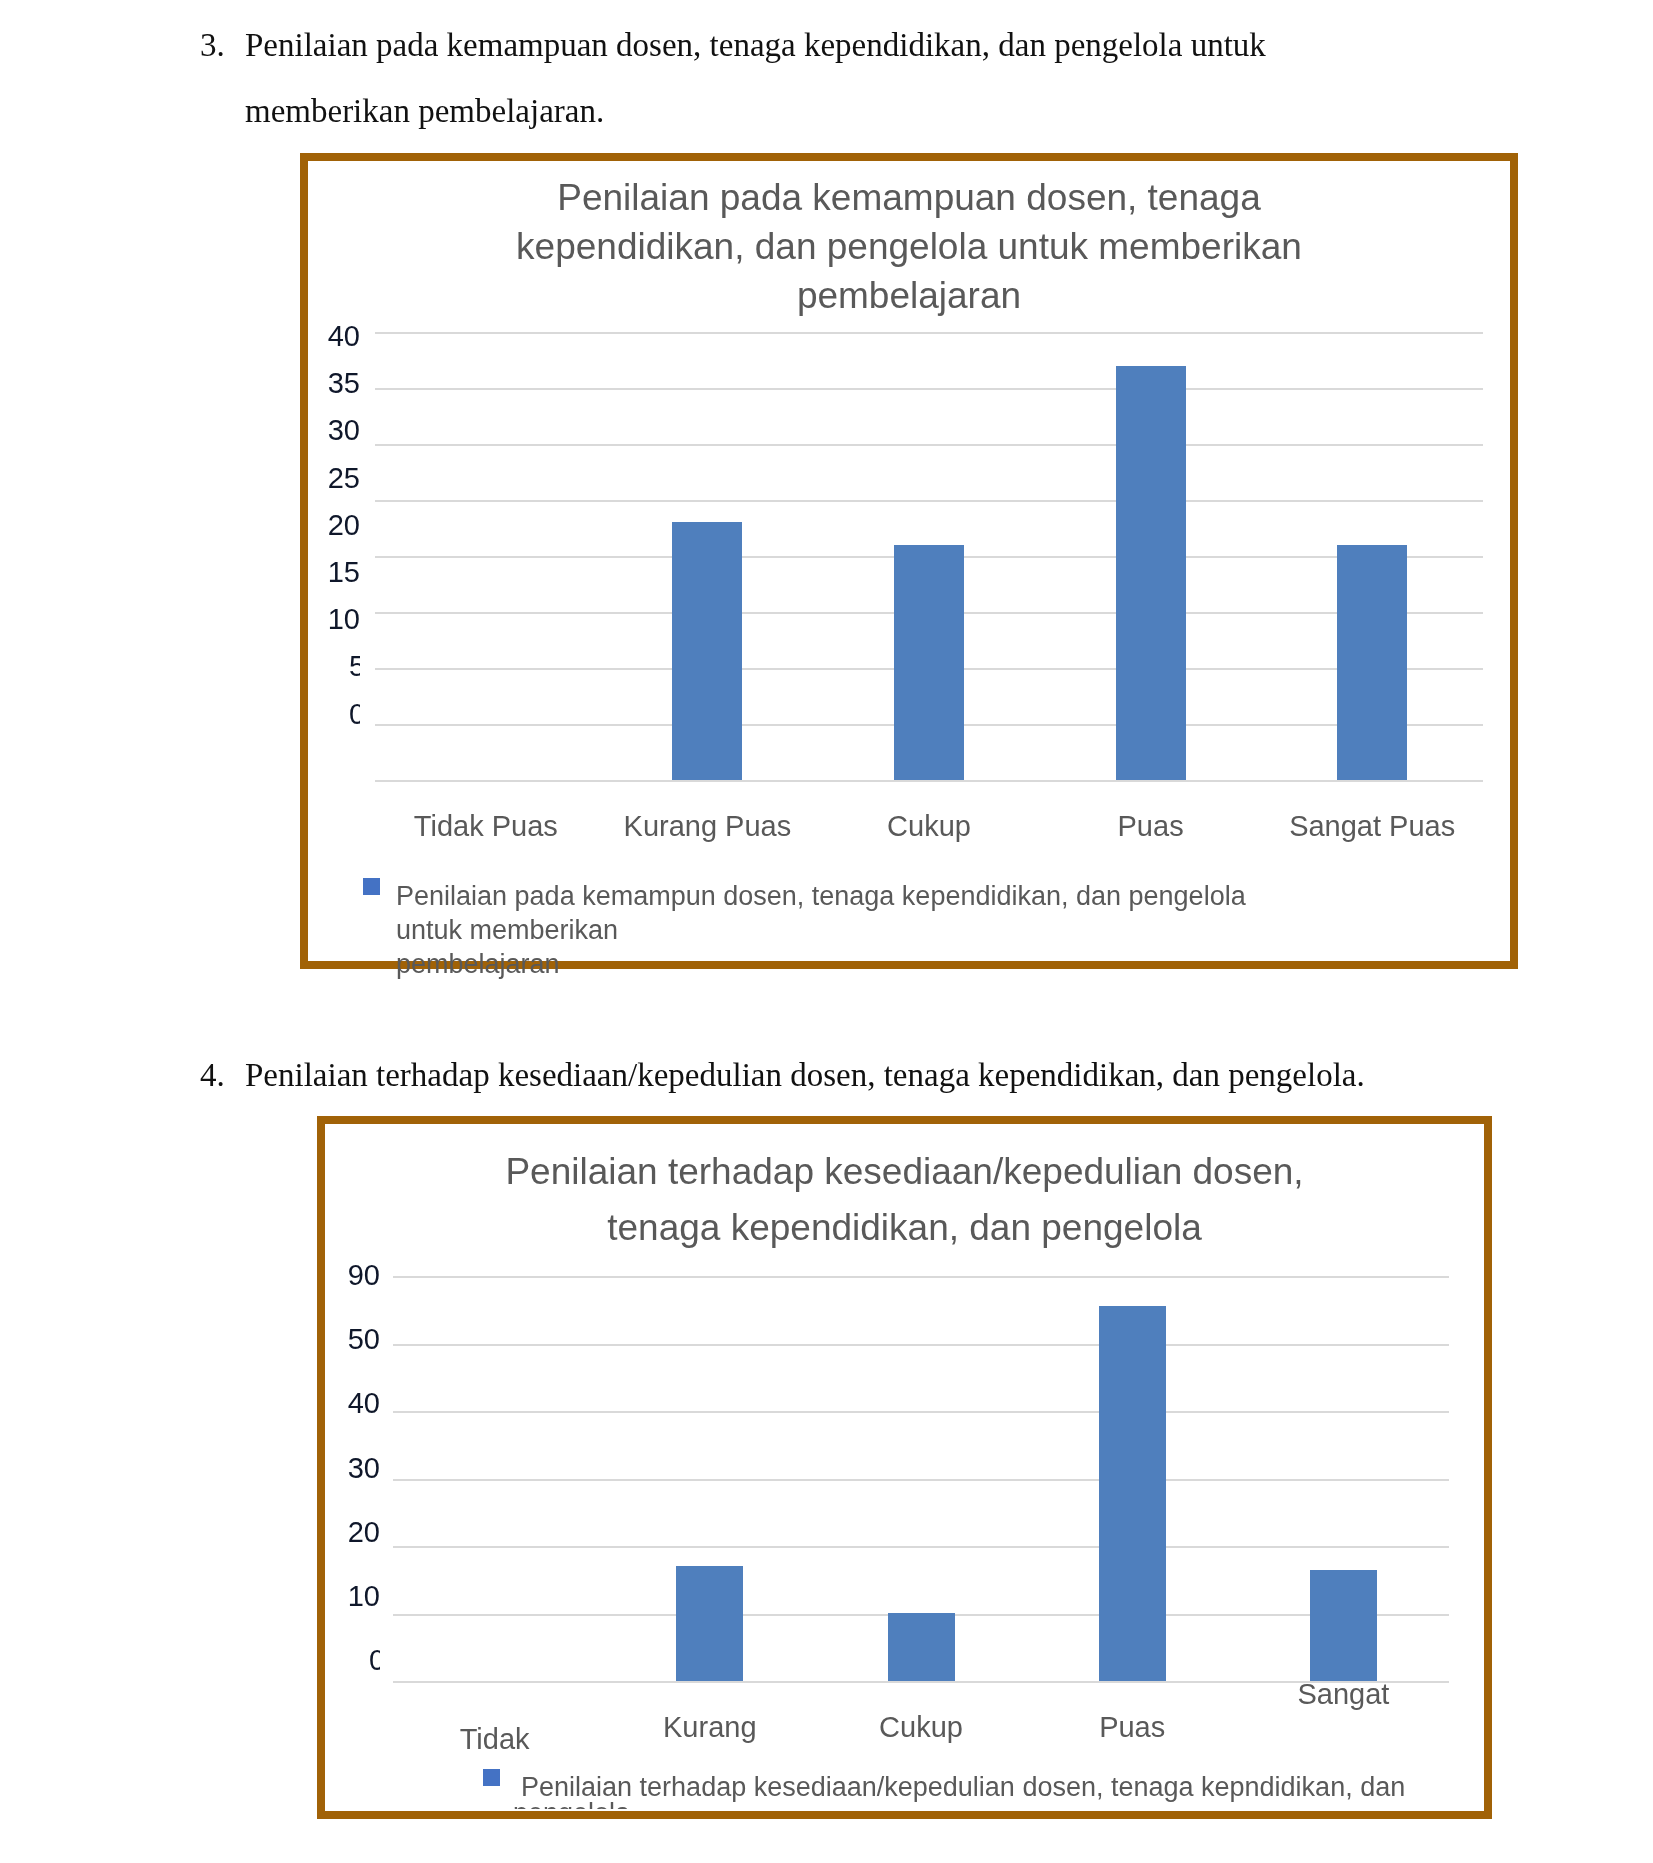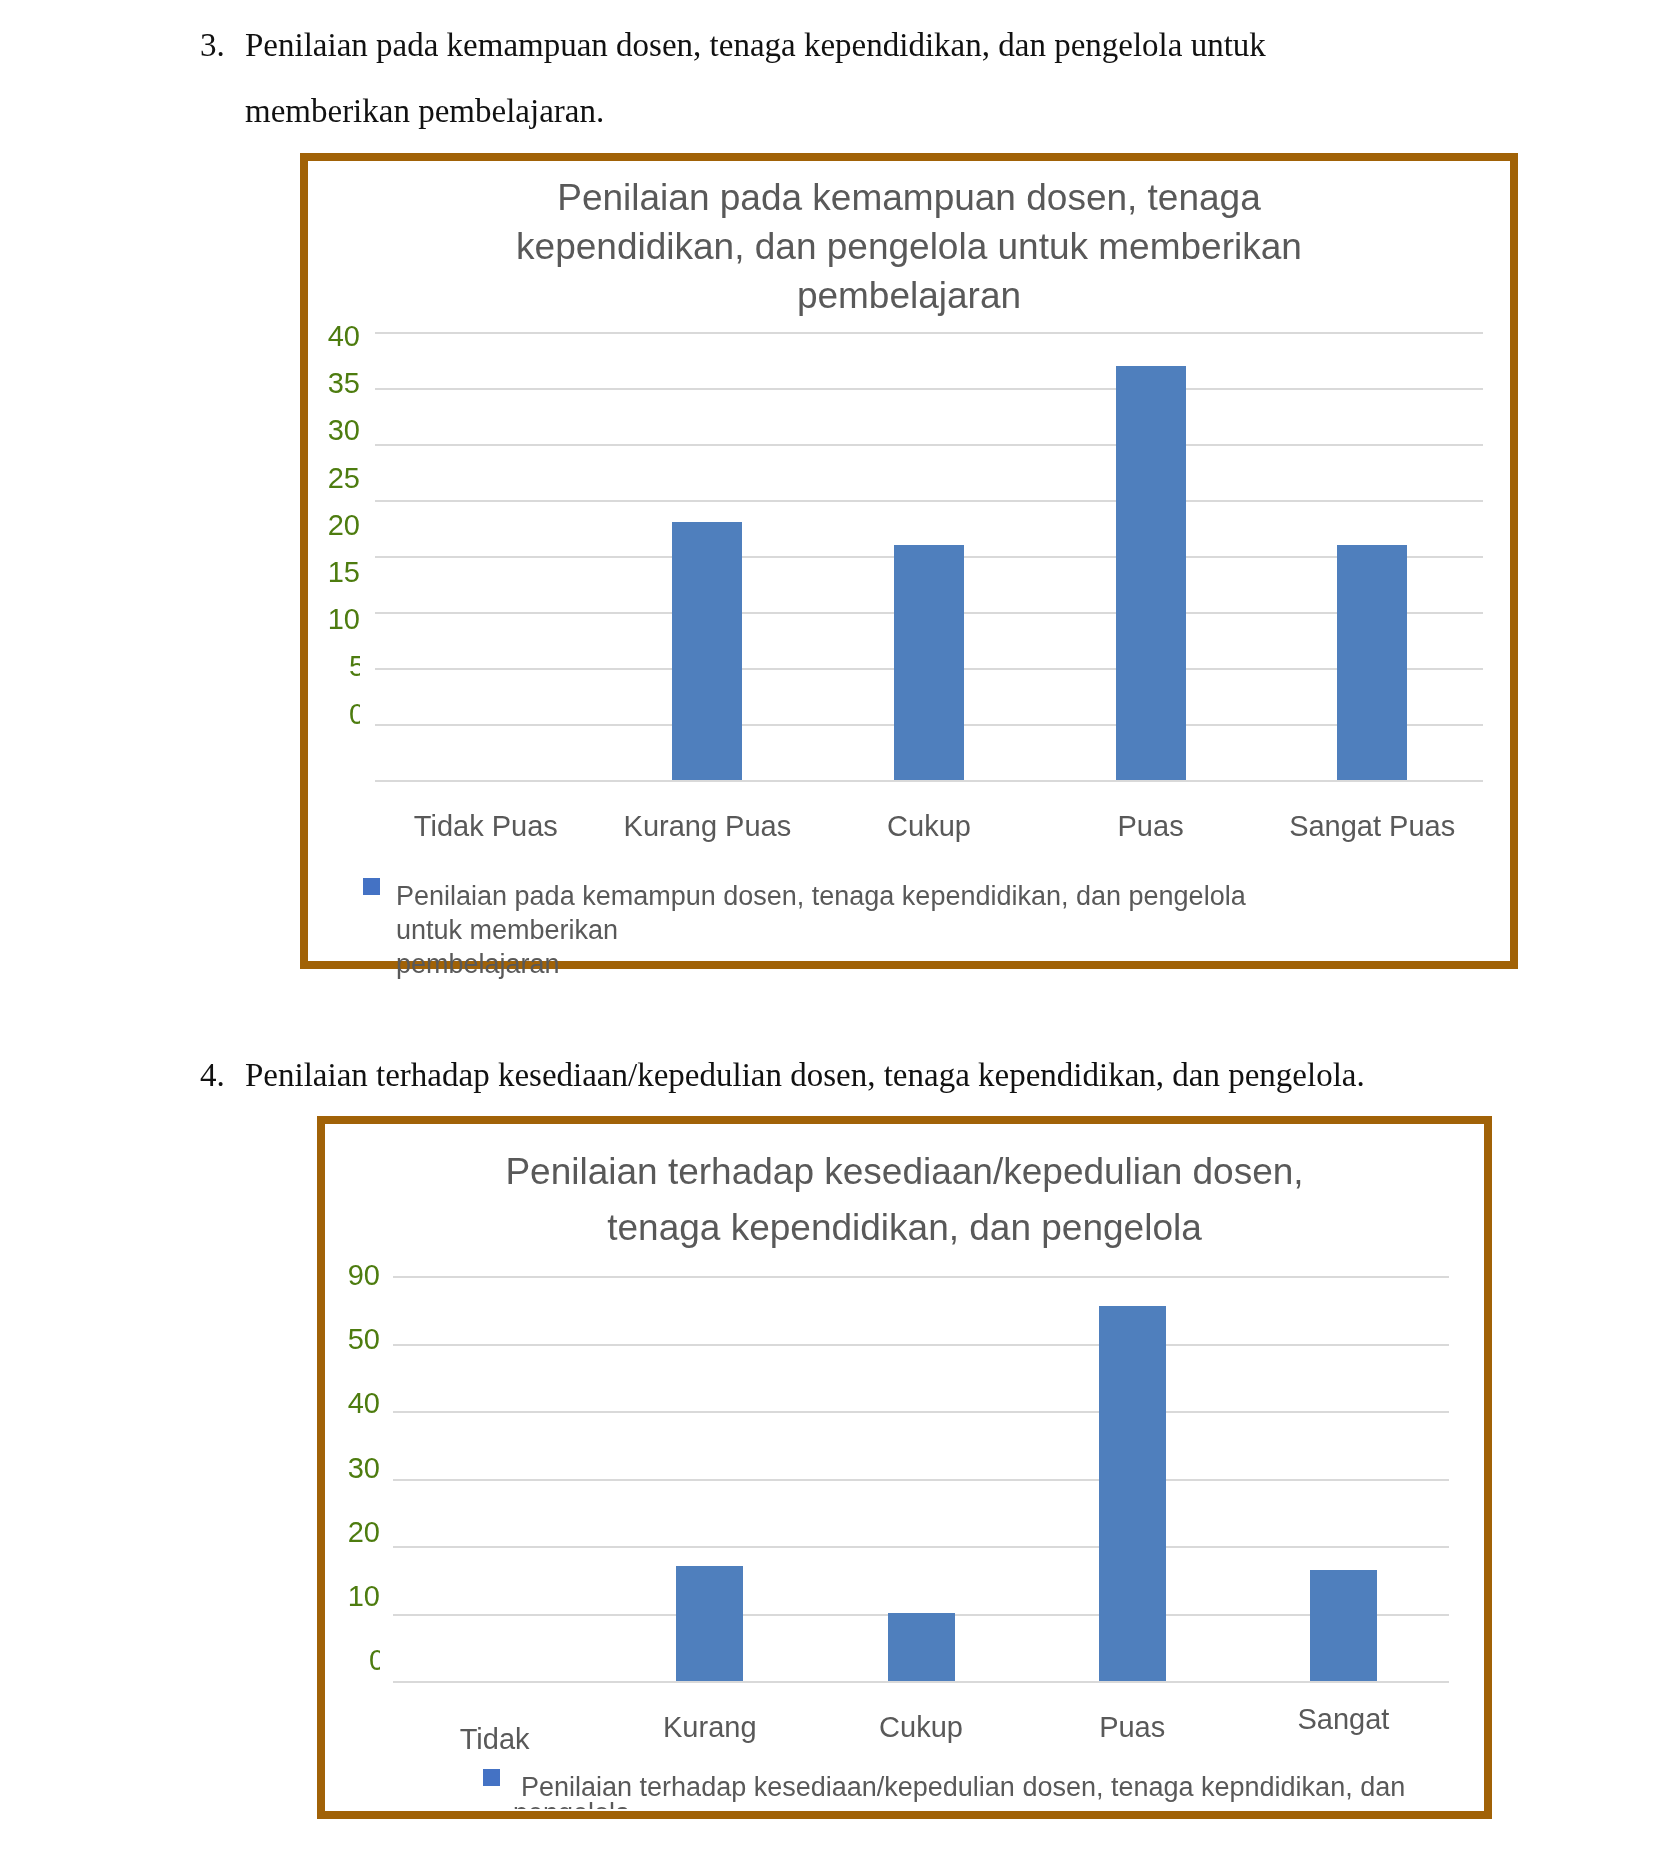--- a/index.html
+++ b/index.html
@@ -9,21 +9,21 @@
   }
   
   .doc-item { position:absolute; font-family:"Liberation Serif", serif; color:#111; font-size:33px; line-height:66px; }
   .doc-item .num { position:absolute; left:0; top:0; }
   .doc-item .txt { position:absolute; left:45px; top:0; margin:0; }
   
   .chart-box { position:absolute; background:#fff; border:8px solid #a16207; }
   .chart-title { position:absolute; left:0; right:0; text-align:center; color:#595959; font-size:37px; line-height:49px; font-weight:400; }
   .chart-title .t-line { white-space:nowrap; }
   .gridline { position:absolute; height:2px; background:#d9d9d9; }
-  .ytick { position:absolute; text-align:right; color:#4d7c0f; font-size:29px; line-height:34px; }
+  .ytick { position:absolute; text-align:right; color:#0f172a; font-size:29px; line-height:34px; }
   .ytick.clipped .glyph { display:inline-block; width:11px; overflow:hidden; vertical-align:top; }
   .bar { position:absolute; background:#4f7fbd; }
   .cat { position:absolute; text-align:center; color:#595959; font-size:29px; line-height:34px; }
   .legend { position:absolute; color:#595959; font-size:27px; line-height:34px; }
   .legend-swatch { position:absolute; width:17px; height:17px; background:#4472c4; }
   .legend-text { position:absolute; margin:8px; }
   .legend-clip { position:absolute; overflow:hidden; } 
 </style>
 </head>
 <body>
@@ -102,21 +102,21 @@
       <div class="ytick" style="left: 0px; width: 55px; top: 455px;"><span class="glyph">10</span></div>
       <div class="ytick clipped" style="left: 0px; width: 55px; top: 519.2px;"><span class="glyph">0</span></div>
       <div class="bar" style="width: 67px; left: 351px; top: 442px; height: 115px;"></div>
       <div class="bar" style="width: 67px; left: 563px; top: 489px; height: 68px;"></div>
       <div class="bar" style="width: 67px; left: 774px; top: 182px; height: 375px;"></div>
       <div class="bar" style="width: 67px; left: 985px; top: 446px; height: 111px;"></div>
       <div class="cat" style="left: 64px; width: 211.2px; top: 586px; margin-top: 12px;">Tidak</div>
       <div class="cat" style="left: 279.2px; width: 211.2px; top: 586px;">Kurang</div>
       <div class="cat" style="left: 490.4px; width: 211.2px; top: 586px;">Cukup</div>
       <div class="cat" style="left: 701.6px; width: 211.2px; top: 586px;">Puas</div>
-      <div class="cat" style="left: 912.8px; width: 211.2px; top: 578px; text-align: center;">Sangat</div>
+      <div class="cat" style="left: 912.8px; width: 211.2px; top: 553px; text-align: center;">Sangat</div>
       <div class="legend" style="left: 0px; top: 0px;">
         <div class="legend-swatch" style="left: 158px; top: 645px;"></div>
         <div class="legend-text" style="left: 188px; top: 638px; width: 900px;">
           <div>Penilaian terhadap kesediaan/kepedulian dosen, tenaga kepndidikan, dan</div>
         </div>
       </div>
       <div class="legend-clip" style="left: 188px; top: 674px; height: 11px; width: 300px; font-size: 27px; color: rgb(89, 89, 89);">pengelola</div>
     </figure>
 
 </div>

